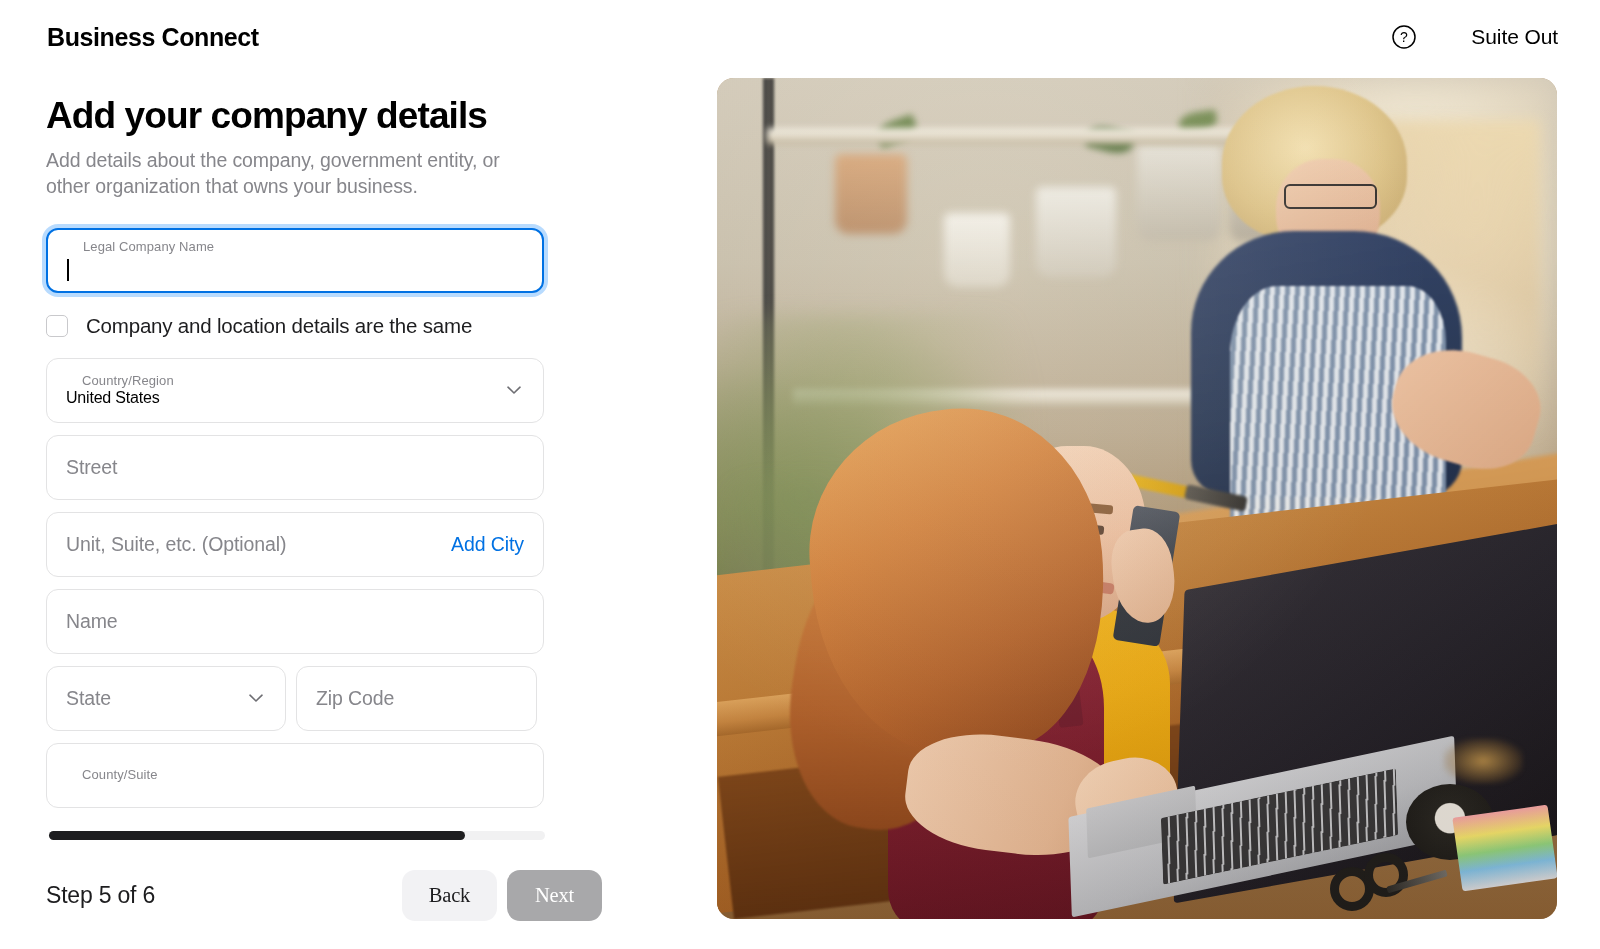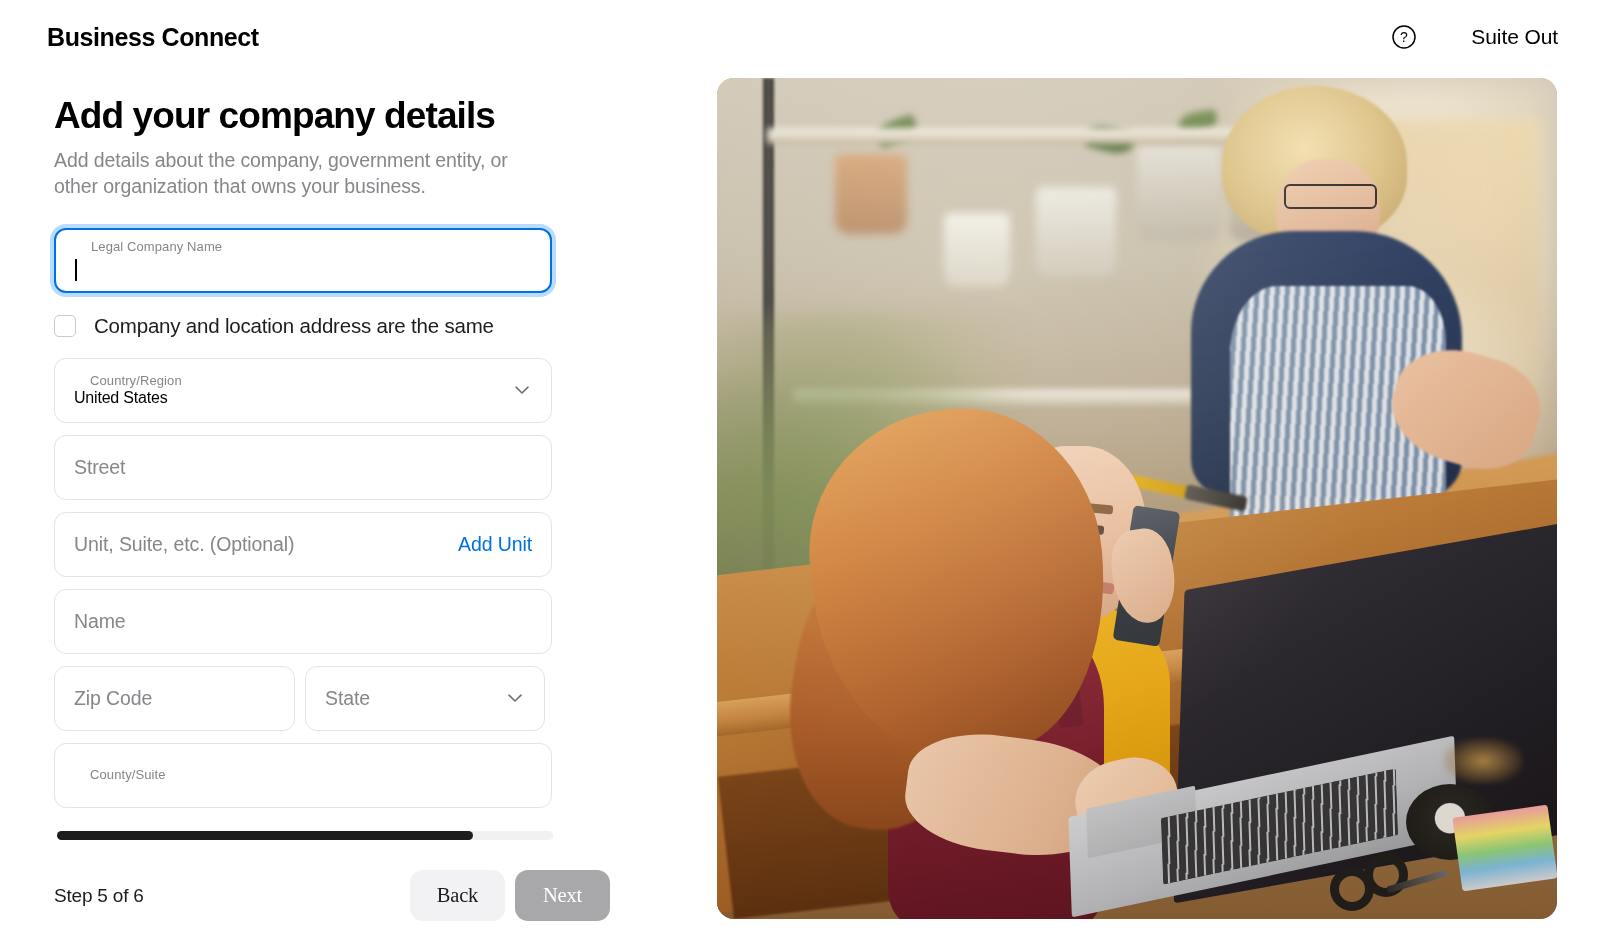--- a/index.html
+++ b/index.html
@@ -62,21 +62,21 @@
   .signout {
     font-size: 21px;
     color: #000;
     cursor: pointer;
     letter-spacing: -0.1px;
   }
 
   
   .left-pane {
     position: absolute;
-    top: 74px; left: 8px;
+    top: 74px; left: 0;
     width: 648px;
     height: 875px;
     overflow: hidden;
     padding-left: 44px;
   }
 
   .form-scroll {
     position: absolute;
     top: 0; left: 0;
     width: 648px;
@@ -239,21 +239,21 @@
     left: 0;
     top: 768px;
     width: 648px;
     height: 107px;
     background: linear-gradient(180deg, rgba(255,255,255,0.86) 0%, #ffffff 34%);
     display: flex;
     align-items: center;
     padding: 0 46px;
   }
   .step-text {
-    font-size: 19px;
+    font-size: 23px;
     color: #1d1d1f;
     letter-spacing: -0.2px;
   }
   .footer-buttons {
     margin-left: auto;
     display: flex;
     align-items: center;
     gap: 10px;
     font-family: Liberation Serif, serif;
   }
@@ -720,21 +720,21 @@
       <div style="height:28px"></div>
       <div class="field focused">
         <div class="floating-wrap">
           <span class="floating-label">Legal Company Name</span>
           <span class="caret"></span>
         </div>
       </div>
 
       <div class="checkbox-row">
         <span class="checkbox-box"></span>
-        <span class="checkbox-label">Company and location address are the same</span>
+        <span class="checkbox-label">Company and location details are the same</span>
       </div>
 
       <div class="field">
         <div class="floating-wrap">
           <span class="floating-label">Country/Region</span>
           <span class="field-value">United States</span>
         </div>
         <span class="chevron">
           <svg width="20" height="20" viewBox="0 0 20 20">
             <path d="M4 7.2 L10 13 L16 7.2" fill="none" stroke="#6e6e73" stroke-width="1.6" stroke-linecap="round" stroke-linejoin="round"></path>
@@ -745,42 +745,42 @@
       <div class="gap-12"></div>
 
       <div class="field">
         <span class="field-placeholder">Street</span>
       </div>
 
       <div class="gap-12"></div>
 
       <div class="field">
         <span class="field-placeholder">Unit, Suite, etc. (Optional)</span>
-        <span class="add-line">Add Unit</span>
+        <span class="add-line">Add City</span>
       </div>
 
       <div class="gap-12"></div>
 
       <div class="field">
         <span class="field-placeholder">Name</span>
       </div>
 
       <div class="gap-12"></div>
 
       <div class="row-two">
-        <div class="field zip">
-          <span class="field-placeholder">Zip Code</span>
-        </div>
         <div class="field state">
           <span class="field-placeholder">State</span>
           <span class="chevron">
             <svg width="20" height="20" viewBox="0 0 20 20">
               <path d="M4 7.2 L10 13 L16 7.2" fill="none" stroke="#6e6e73" stroke-width="1.6" stroke-linecap="round" stroke-linejoin="round"></path>
             </svg>
           </span>
+        </div>
+        <div class="field zip">
+          <span class="field-placeholder">Zip Code</span>
         </div>
       </div>
 
       <div class="gap-12"></div>
 
       <div class="field clipped">
         <div class="floating-wrap">
           <span class="floating-label">County/Suite</span>
         </div>
       </div>

